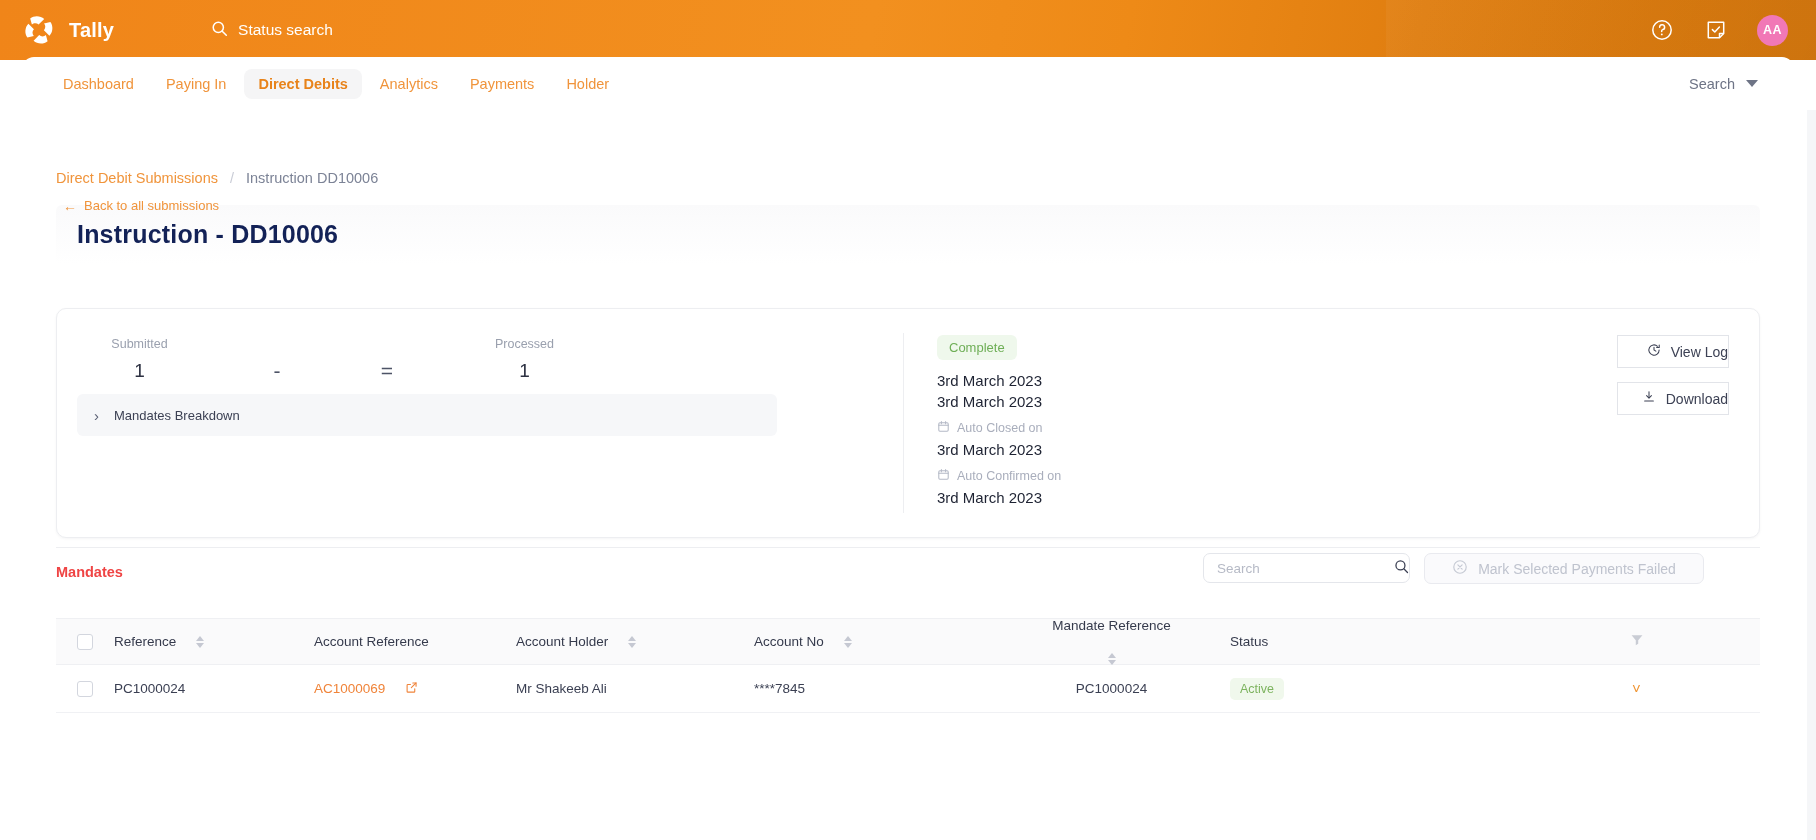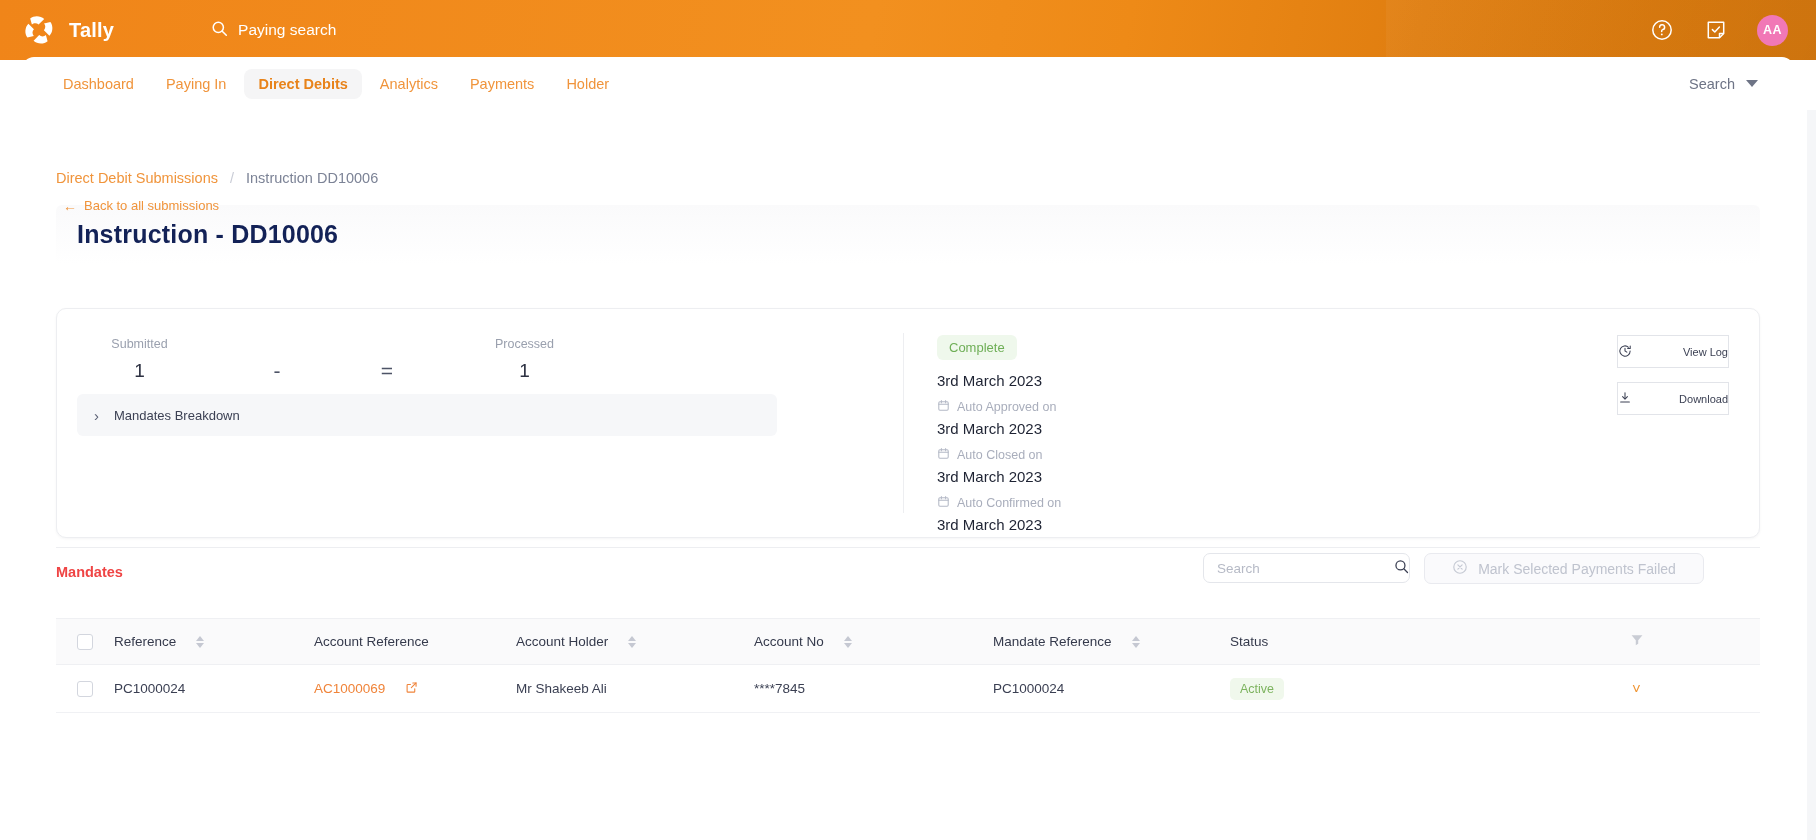--- a/index.html
+++ b/index.html
@@ -95,23 +95,23 @@
   .badge-complete {
     display:inline-block; background:#EFF8EC; color:#6EAE56; font-size:13px;
     padding:5px 12px; border-radius:6px; margin-bottom:8px;
   }
   .meta-row { display:flex; align-items:center; gap:7px; margin-top:9px; }
   .meta-label { font-size:12.5px; color:#A9AEBC; }
   .meta-value { font-size:15px; color:#1E2333; margin-top:4px; }
 
   .actions { position:absolute; top:26px; right:30px; display:flex; flex-direction:column; gap:14px; }
   .btn-outline {
-    display:flex; align-items:center; justify-content:space-between; gap:10px;
+    display:flex; align-items:center; justify-content:flex-end; gap:10px;
     width:112px; height:33px; border:1px solid #E2E4E9; border-radius:0;
-    background:#fff; color:#3C4154; font-size:11px; cursor:pointer;
+    background:#fff; color:#3C4154; font-size:14px; cursor:pointer;
   }
 
   
   .sect-rule { position:absolute; top:437px; left:56px; width:1704px; height:1px; background:#EDEEF1; }
   .mandates-title { position:absolute; top:454px; left:56px; font-size:14.5px; font-weight:bold; color:#ef4444; }
   .search-box {
     position:absolute; top:443px; left:1203px; width:207px; height:30px;
     border:1px solid #E4E6EB; border-radius:7px; background:#fff;
     display:flex; align-items:center; padding:0 10px 0 13px;
   }
@@ -133,21 +133,21 @@
     display:flex; align-items:center; height:47px; background:#FAFAFB;
     border-top:1px solid #EFF0F3; border-bottom:1px solid #EFF0F3;
   }
   .trow { display:flex; align-items:center; height:48px; border-bottom:1px solid #F0F1F4; background:#fff;}
   .cell { display:flex; align-items:center; gap:20px; font-size:13.5px; }
   .c-check { width:58px; justify-content:center; }
   .c-ref { width:200px; }
   .c-acct { width:202px; }
   .c-holder { width:238px; }
   .c-no { width:239px; }
-  .c-mand { width:237px; }
+  .c-mand { width:237px;flex-direction:column; }
   .c-status { width:283px; }
   .c-filter { flex:1; justify-content:center; }
   .th-label { color:#353A4C; font-size:13.5px; }
   .checkbox { width:16px; height:16px; border:1px solid #D3D6DE; border-radius:3px; background:#fff; cursor:pointer; }
   .sort { display:inline-flex; flex-direction:column; gap:2px; cursor:pointer; }
   .sort i { width:0;height:0;border-left:4px solid transparent;border-right:4px solid transparent; display:block;}
   .sort i.up { border-bottom:5px solid #C5C8D2; }
   .sort i.dn { border-top:5px solid #C5C8D2; }
   .cell-text { color:#3A3F52; }
   .link-orange { color:#F0843A; cursor:pointer; }
@@ -175,21 +175,21 @@
       <span class="brand-name">Tally</span>
     </div>
 
     <div class="quick-search">
       <span>
         <svg width="17" height="17" viewBox="0 0 20 20" fill="none" stroke="#ffffff" stroke-width="1.8">
           <circle cx="8.6" cy="8.6" r="6"></circle>
             <line x1="13.2" y1="13.2" x2="18" y2="18" stroke-linecap="round"></line>
         </svg>
       </span>
-      <span class="qs-text">Paying search</span>
+      <span class="qs-text">Status search</span>
     </div>
 
     <div class="top-right">
       <span class="icon-btn">
         <svg width="24" height="24" viewBox="0 0 24 24" fill="none" stroke="#ffffff" stroke-width="1.5">
           <circle cx="12" cy="12" r="9.2"></circle>
           <path d="M9.6 9.2a2.5 2.5 0 1 1 3.1 2.4c-.7.2-1 .8-1 1.5v.4" stroke-linecap="round"></path>
           <circle cx="11.8" cy="16.4" r=".95" fill="#ffffff" stroke="none"></circle>
         </svg>
       </span>
@@ -255,29 +255,20 @@
         </div>
       </div>
 
       <div class="divider-v"></div>
 
       <div class="summary-right">
         <div class="badge-complete">Complete</div>
 
         <div class="meta-value">3rd March 2023</div>
 
-        <div class="meta-row">
-          <span>
-            <svg width="13" height="13" viewBox="0 0 16 16" fill="none" stroke="#B4B9C6" stroke-width="1.3">
-              <rect x="2.2" y="3.4" width="11.6" height="10.4" rx="1.4"></rect>
-                <path d="M2.2 6.4h11.6M5.4 2v2.6M10.6 2v2.6" stroke-linecap="round"></path>
-            </svg>
-          </span>
-          <span class="meta-label">Auto Approved on</span>
-        </div>
         <div class="meta-value">3rd March 2023</div>
 
         <div class="meta-row">
           <span>
             <svg width="13" height="13" viewBox="0 0 16 16" fill="none" stroke="#B4B9C6" stroke-width="1.3">
               <rect x="2.2" y="3.4" width="11.6" height="10.4" rx="1.4"></rect>
                 <path d="M2.2 6.4h11.6M5.4 2v2.6M10.6 2v2.6" stroke-linecap="round"></path>
             </svg>
           </span>
           <span class="meta-label">Auto Closed on</span>

